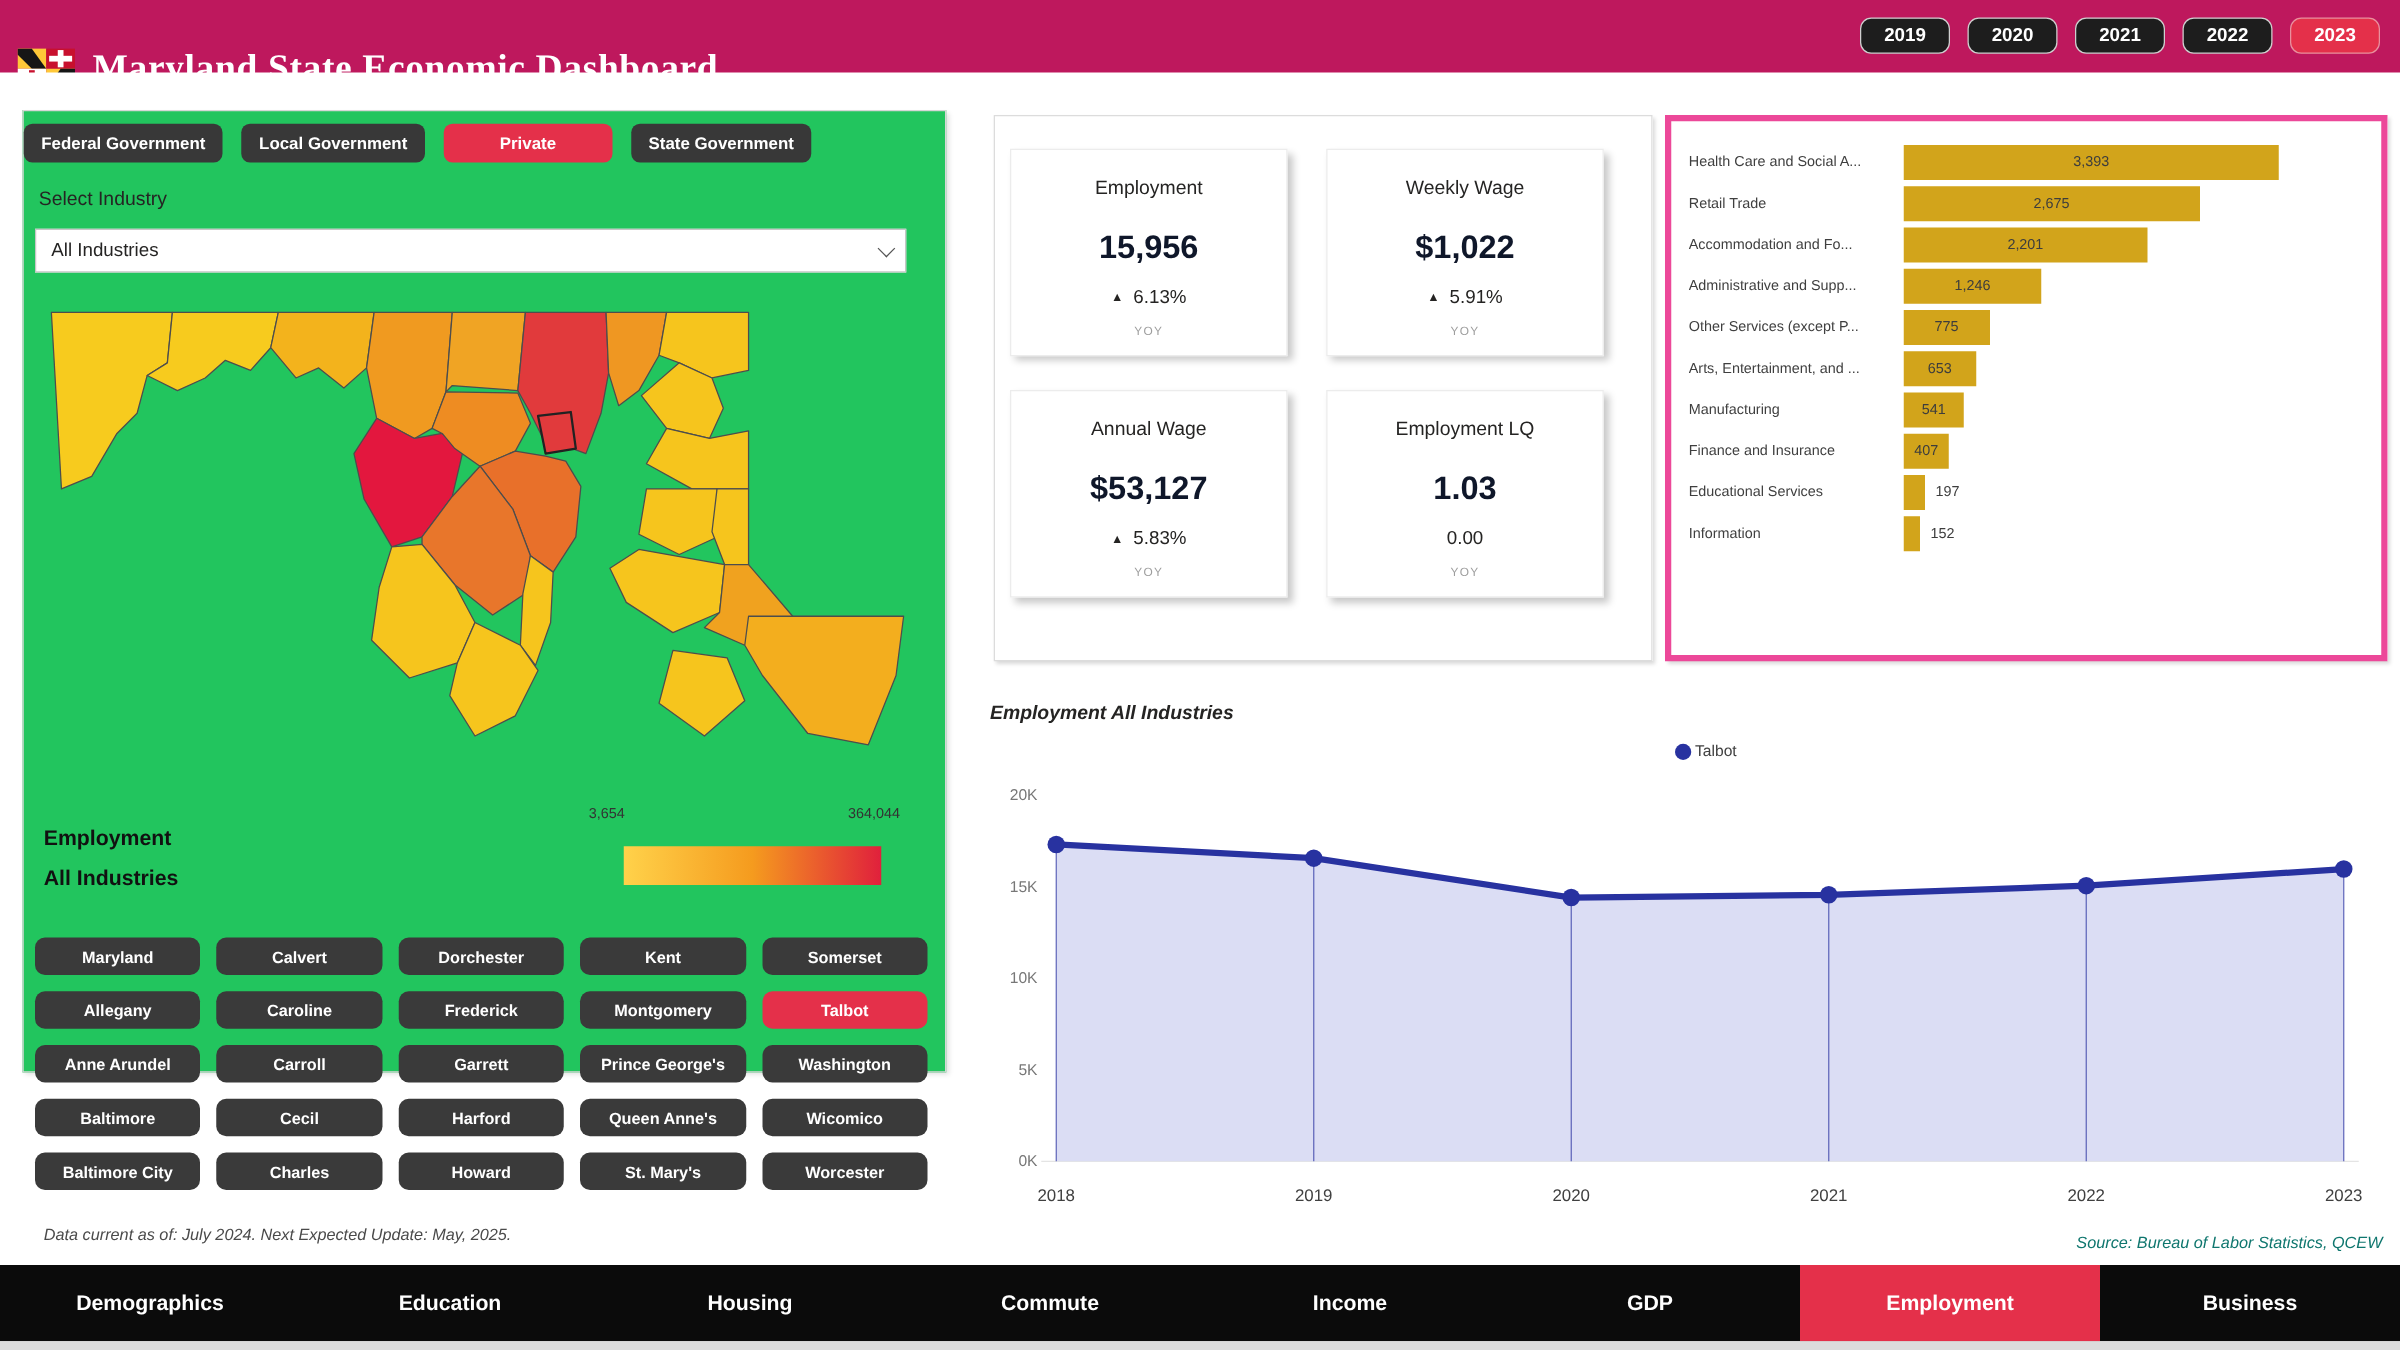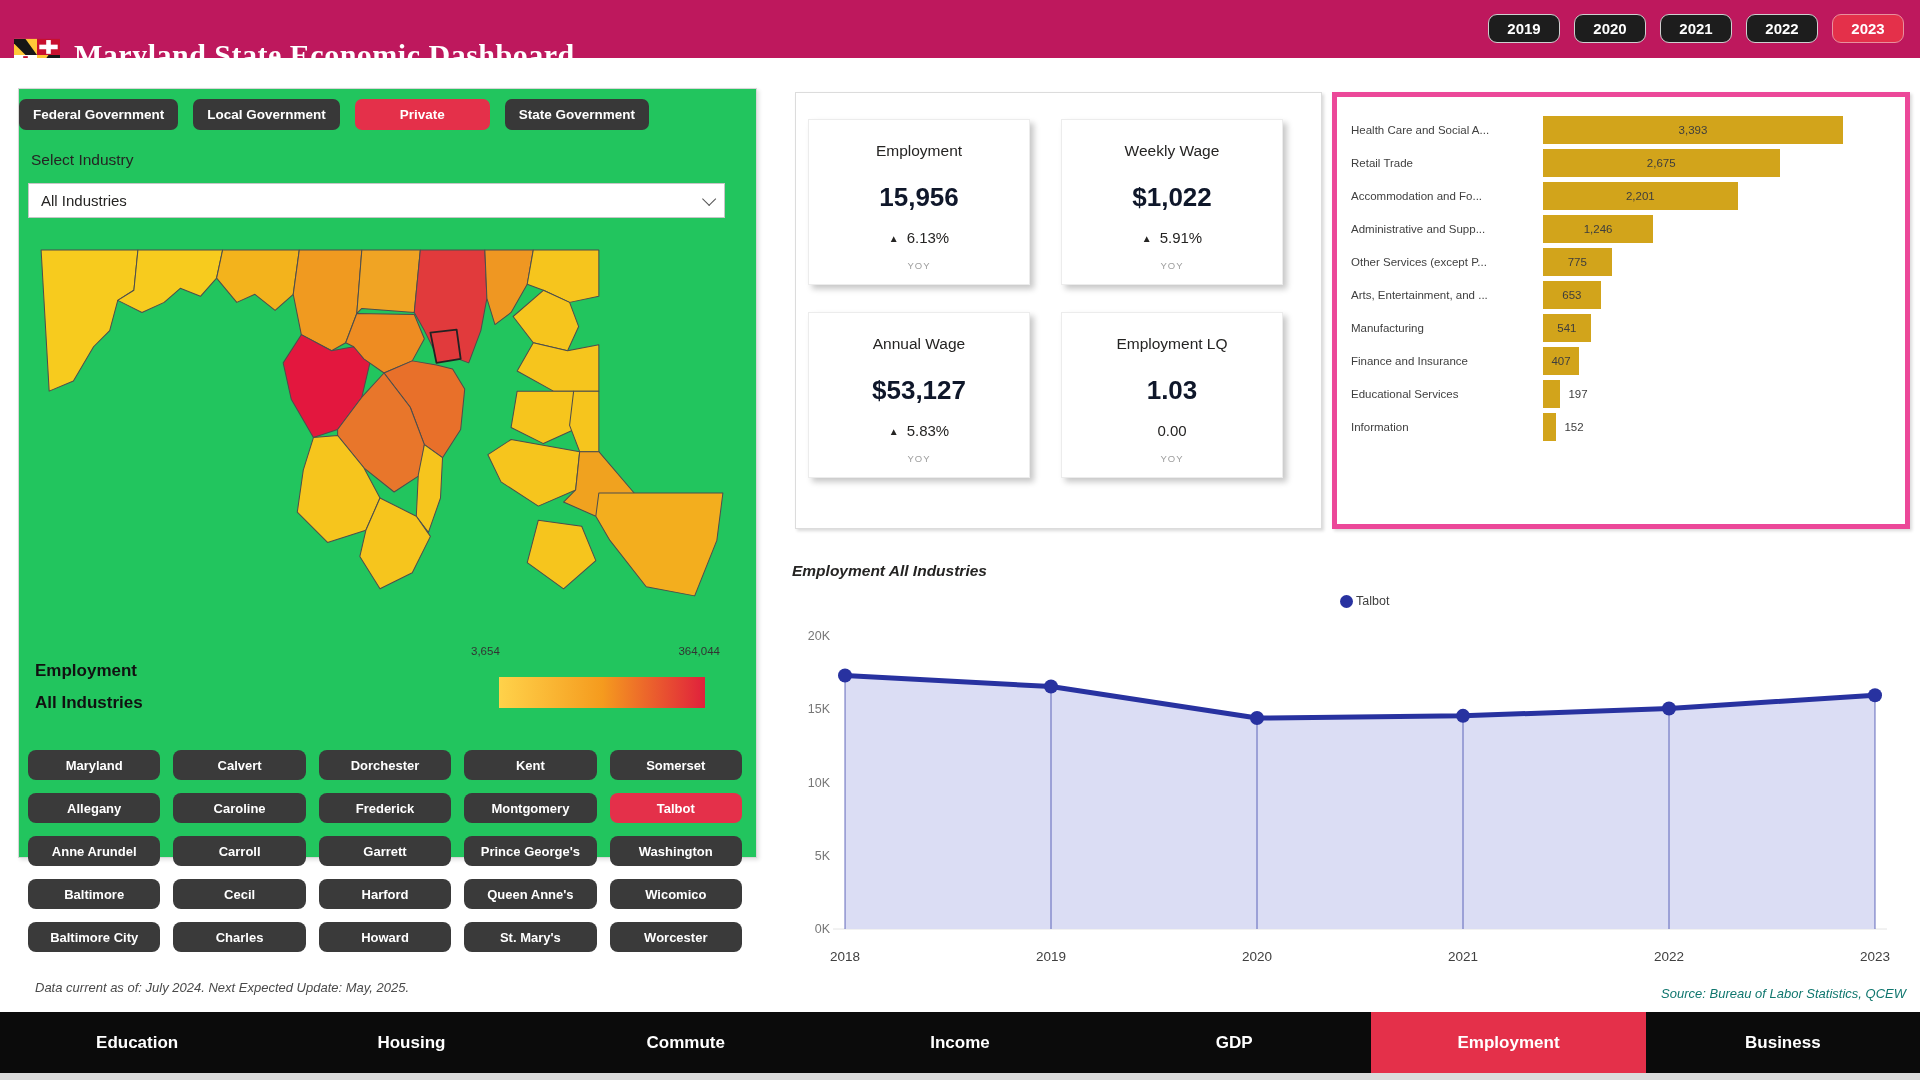--- a/index.html
+++ b/index.html
@@ -65,21 +65,21 @@
   .kpi-change { font-size:15px; color:#252423; margin-top:16px; }
   .kpi-arrow { font-size:10px; margin-right:8px; position:relative; top:-1px; }
   .kpi-period { font-size:9.5px; color:#9d9d9d; letter-spacing:1px; margin-top:14px; }
 
   
   .bar-panel { position:absolute; left:1332px; top:34px; width:578px; height:437px;
                border:5px solid #ec4899; box-shadow:2px 2px 3px rgba(0,0,0,.15);
                padding:16px 0 0 14px; }
   .bar-row { display:flex; align-items:center; height:33px; }
   .bar-label { width:172px; font-size:11.5px; color:#3f3f3f; white-space:nowrap; overflow:hidden; }
-  .bar-track { position:relative; flex:1; height:28px;margin-left:20px; }
+  .bar-track { position:relative; flex:1; height:28px; }
   .bar { position:absolute; left:0; top:0; height:28px; }
   .bar-value { position:absolute; top:50%; transform:translateY(-50%); font-size:11.5px; color:#3d3d3d; }
   .bar-value.centered { transform:translate(-50%,-50%); }
 
   
   .line-panel { position:absolute; left:790px; top:498px; width:1122px; height:434px; }
   .line-title { position:absolute; left:2px; top:6px; font-size:15.5px; font-weight:700; color:#252423;font-style:italic; }
   .line-legend { position:absolute; left:550px; top:38px; display:flex; align-items:center; gap:3px; }
   .legend-dot { width:13px; height:13px; border-radius:50%; }
   .legend-name { font-size:12.5px; color:#404040; }
@@ -337,20 +337,21 @@
           <text x="673" y="347" text-anchor="middle" font-size="13.5" fill="#404040" font-family="Liberation Sans, sans-serif">2021</text>
           <text x="879" y="347" text-anchor="middle" font-size="13.5" fill="#404040" font-family="Liberation Sans, sans-serif">2022</text>
           <text x="1085" y="347" text-anchor="middle" font-size="13.5" fill="#404040" font-family="Liberation Sans, sans-serif">2023</text>
         </svg>
     </div>
 
     <div class="source-note">Source: Bureau of Labor Statistics, QCEW</div>
   </div>
 
   <div class="navbar" id="navbar">
+      <div class="nav-tab">Demographics</div>
       <div class="nav-tab">Education</div>
       <div class="nav-tab">Housing</div>
       <div class="nav-tab">Commute</div>
       <div class="nav-tab">Income</div>
       <div class="nav-tab">GDP</div>
       <div class="nav-tab selected">Employment</div>
       <div class="nav-tab">Business</div>
     </div>
   <div class="bottom-strip"></div>
 </div>

